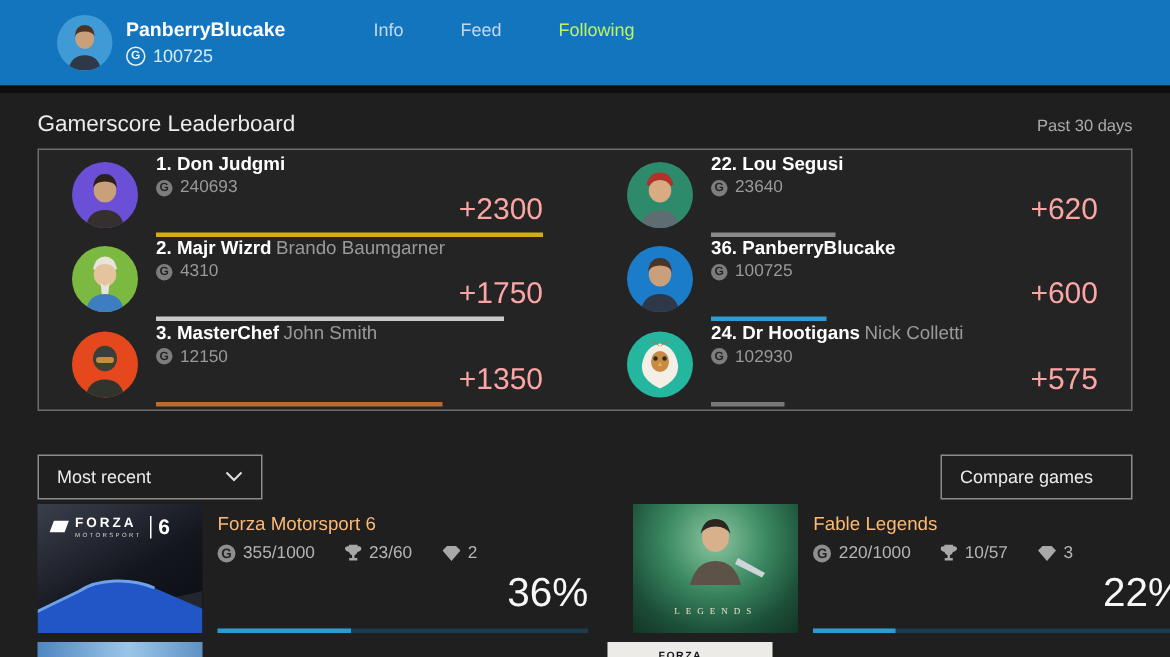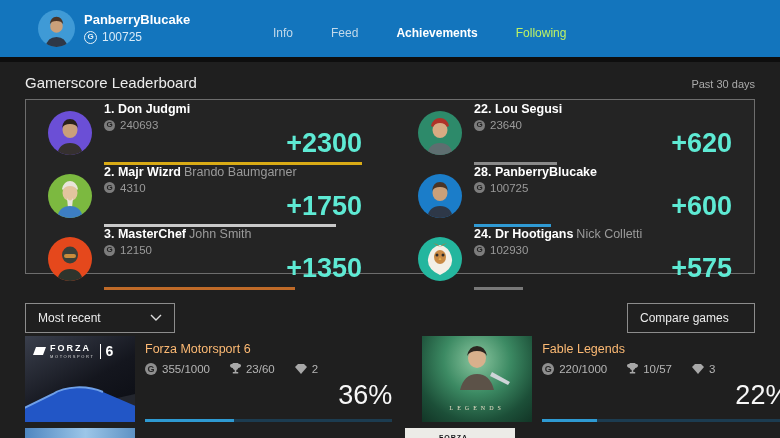--- a/index.html
+++ b/index.html
@@ -9,41 +9,41 @@
   .topbar{position:absolute;top:0;left:0;right:0;height:57px;background:#1375bd;}
   .hdr-gap{position:absolute;top:57px;left:0;right:0;height:5px;background:#0e0e0e;}
   .user{position:absolute;left:38px;top:10px;display:flex;gap:9px;align-items:center;cursor:pointer;}
   .avatar{border-radius:50%;overflow:hidden;flex:none;}
   .header-avatar{width:37px;height:37px;background:#3f9ad6;}
   .user-name{font-size:13px;font-weight:700;color:#fff;line-height:1.1;}
   .user-score{display:flex;gap:5px;align-items:center;margin-top:3px;color:#d9ebf8;font-size:12px;}
   .gicon{width:12px;height:12px;border-radius:50%;background:#8f8f8f;color:#242424;font-size:9px;
          font-weight:700;display:inline-flex;align-items:center;justify-content:center;line-height:1;flex:none;}
   .gicon.outline{background:transparent;border:1px solid #e6f1f9;color:#e6f1f9;font-size:8px;width:11px;height:11px;}
-  .tabs{position:absolute;left:254px;top:0;height:40px;display:flex;align-items:flex-end;}
+  .tabs{position:absolute;left:230px;top:0;height:40px;display:flex;align-items:center;}
   .tab{padding:0 19px;font-size:12px;color:#c2d9ea;cursor:pointer;}
   .tab.active{color:#ffffff;font-weight:700;}
   .tab.dim{color:#bef264;}
   
   .lb-titlebar{display:flex;justify-content:space-between;align-items:baseline;margin:12px 25px 7px;}
   .lb-titlebar h1{margin:0;font-size:15px;font-weight:400;color:#ececec;line-height:18px;}
   .period{font-size:11px;color:#ababab;}
   .lb-panel{margin:0 25px;border:1px solid #6d6d6d;background:#242424;height:175px;box-sizing:border-box;
             display:grid;grid-template-columns:1fr 1fr;grid-template-rows:repeat(3,1fr);
             column-gap:56px;padding:2px 22px;align-items:center;}
   .entry{display:flex;align-items:center;gap:12px;cursor:pointer;}
   .entry .avatar{width:44px;height:44px;}
   .entry-body{flex:1;min-width:0;}
   .entry-top{display:flex;flex-direction:column;}
   .entry-name{font-size:12.5px;color:#fff;white-space:nowrap;overflow:hidden;}
   .nm{font-weight:700;}
   .real{color:#9a9a9a;font-weight:400;margin-left:3px;}
   .entry-score{margin-top:3px;font-size:11.5px;color:#9a9a9a;display:flex;align-items:center;gap:5px;}
   .entry-score .gicon{width:11px;height:11px;font-size:8px;background:#7d7d7d;}
-  .gain{margin-left:auto;align-self:flex-end;font-size:27px;font-weight:700;color:#5eead4;line-height:0.95;padding-left:8px;}
+  .gain{margin-left:auto;align-self:flex-end;font-size:20px;font-weight:400;color:#fca5a5;line-height:0.95;padding-left:8px;}
   .bar{height:3px;margin-top:5px;}
   
   .filter-row{margin:29px 25px 0;display:flex;justify-content:space-between;}
   .dropdown{width:150px;height:30px;border:1px solid #8c8c8c;display:flex;align-items:center;
             justify-content:space-between;padding:0 12px;font-size:12px;color:#ececec;
             box-sizing:border-box;cursor:pointer;background:transparent;}
   .compare-btn{width:128px;height:30px;border:1px solid #8c8c8c;background:transparent;color:#ececec;
                font-size:12px;text-align:left;padding:0 12px;margin-left:-1px;box-sizing:border-box;
                font-family:inherit;cursor:pointer;}
   
@@ -96,21 +96,20 @@
         <div class="user-name">PanberryBlucake</div>
         <div class="user-score">
           <span class="gicon outline">G</span>
           <span>100725</span>
         </div>
       </div>
     </div>
     <nav class="tabs">
       <div class="tab">Info</div>
       <div class="tab">Feed</div>
-      <div class="tab active">Achievements</div>
       <div class="tab dim">Following</div>
     </nav>
   </header>
   <div class="hdr-gap"></div>
 
   <main style="position:absolute;top:62px;left:0;right:0;bottom:0;">
 
     <div class="lb-titlebar">
       <h1>Gamerscore Leaderboard</h1>
       <span class="period">Past 30 days</span>
@@ -192,21 +191,21 @@
         <div class="avatar" style="background: rgb(27, 125, 201);">
           <svg viewBox="0 0 44 44" width="44" height="44">
               <ellipse cx="22" cy="19" rx="7.5" ry="8" fill="#caa07a"></ellipse>
               <path d="M14 17 q1 -9 8 -9 q7 0 8 9 q-2 -4 -8 -4 q-6 0 -8 4z" fill="#4a3426"></path>
               <path d="M9 44 q2 -12 13 -12 q11 0 13 12z" fill="#2e3848"></path>
             </svg>
         </div>
         <div class="entry-body">
           <div class="entry-top">
             <div class="entry-text">
-              <div class="entry-name"><span class="nm"><span>28.</span> <span>PanberryBlucake</span></span><span class="real"></span></div>
+              <div class="entry-name"><span class="nm"><span>36.</span> <span>PanberryBlucake</span></span><span class="real"></span></div>
               <div class="entry-score">
                   <span class="gicon">G</span>
                   <span>100725</span>
                 </div>
             </div>
             <div class="gain">+600</div>
           </div>
           <div class="bar" style="width: 30%; background: rgb(47, 154, 212);"></div>
         </div>
       </div>

